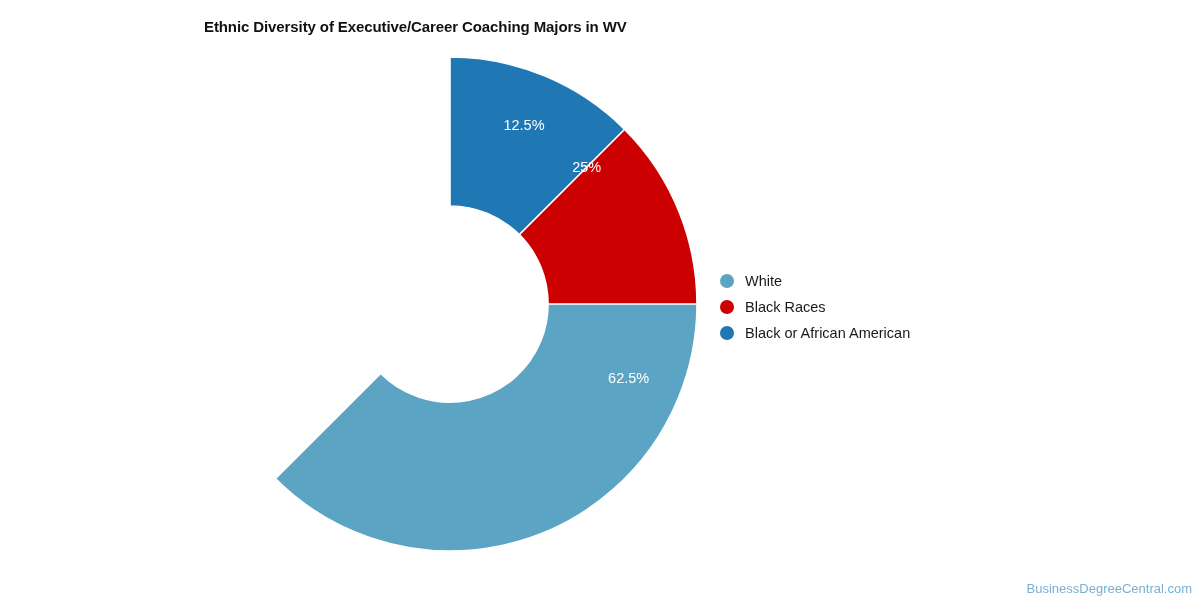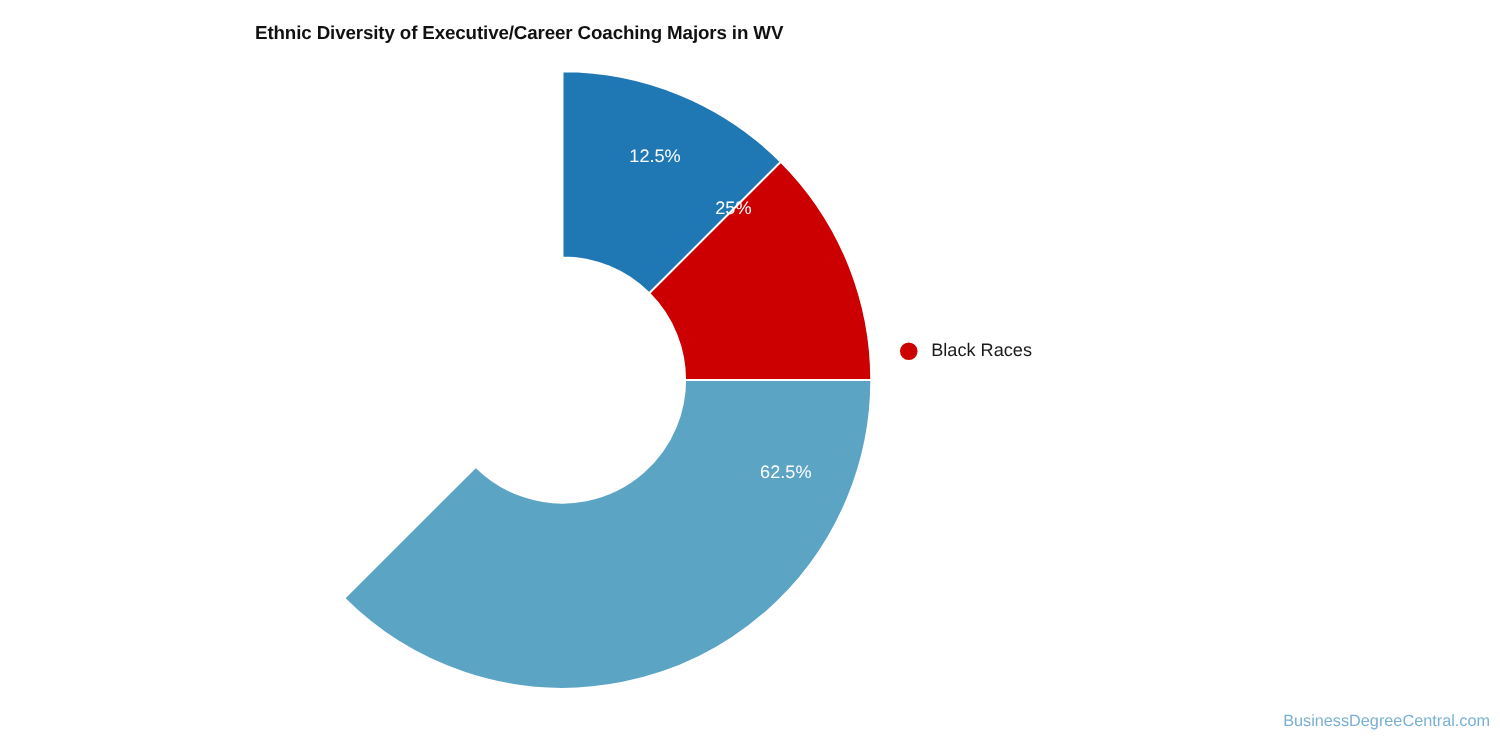--- a/index.html
+++ b/index.html
@@ -61,21 +61,21 @@
   }
   .legend-label {
     font-size: 14.5px;
     color: #1a1a1a;
     white-space: nowrap;
     line-height: 1;
   }
   #footer-watermark {
     position: absolute;
     right: 8px;
-    bottom: 16px;
+    bottom: 4px;
     font-size: 13px;
     color: #79b0d4;
     white-space: nowrap;
   }
 </style>
 </head>
 <body>
 
 <div id="chart-root">
 
@@ -89,20 +89,28 @@
       </g>
     <g id="slice-label-group">
         <text x="628.660969607653" y="378.0037966782172" class="slice-label" text-anchor="middle" dominant-baseline="central" fill="#ffffff">62.5%</text>
         <text x="586.7411861582632" y="167.25881384173678" class="slice-label" text-anchor="middle" dominant-baseline="central" fill="#ffffff">25%</text>
         <text x="524.0037966782172" y="125.33903039234707" class="slice-label" text-anchor="middle" dominant-baseline="central" fill="#ffffff">12.5%</text>
       </g>
   </svg>
 
   <div id="legend">
       <div class="legend-item">
+        <span class="legend-swatch" style="background: rgb(92, 164, 196);"></span>
+        <span class="legend-label">White</span>
+      </div>
+      <div class="legend-item">
         <span class="legend-swatch" style="background: rgb(204, 0, 0);"></span>
         <span class="legend-label">Black Races</span>
+      </div>
+      <div class="legend-item">
+        <span class="legend-swatch" style="background: rgb(31, 119, 180);"></span>
+        <span class="legend-label">Black or African American</span>
       </div>
     </div>
 
   <div id="footer-watermark" style="color: rgb(121, 176, 212);">BusinessDegreeCentral.com</div>
 
 </div>
 
 </body></html>

